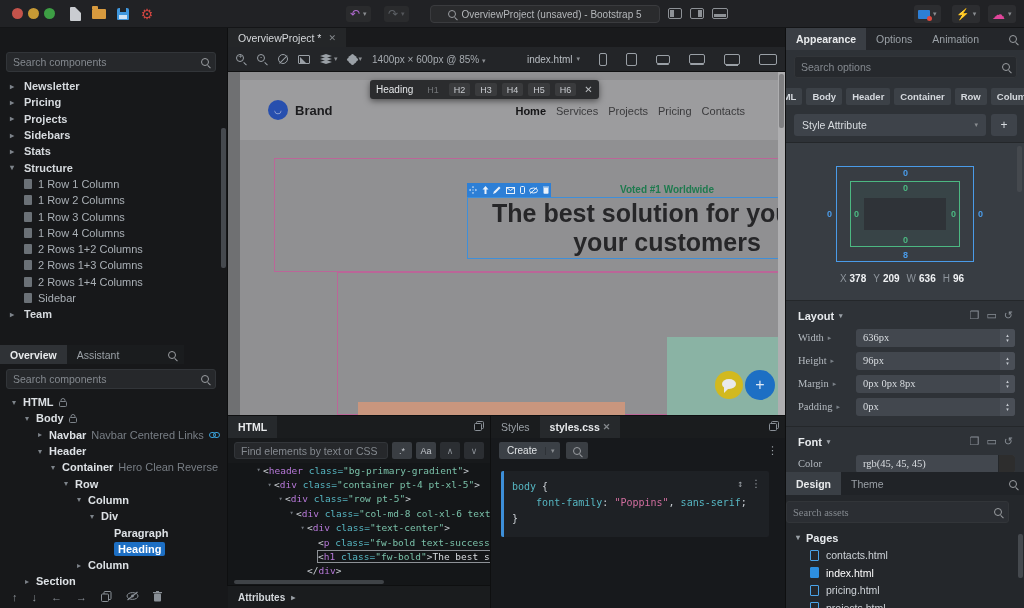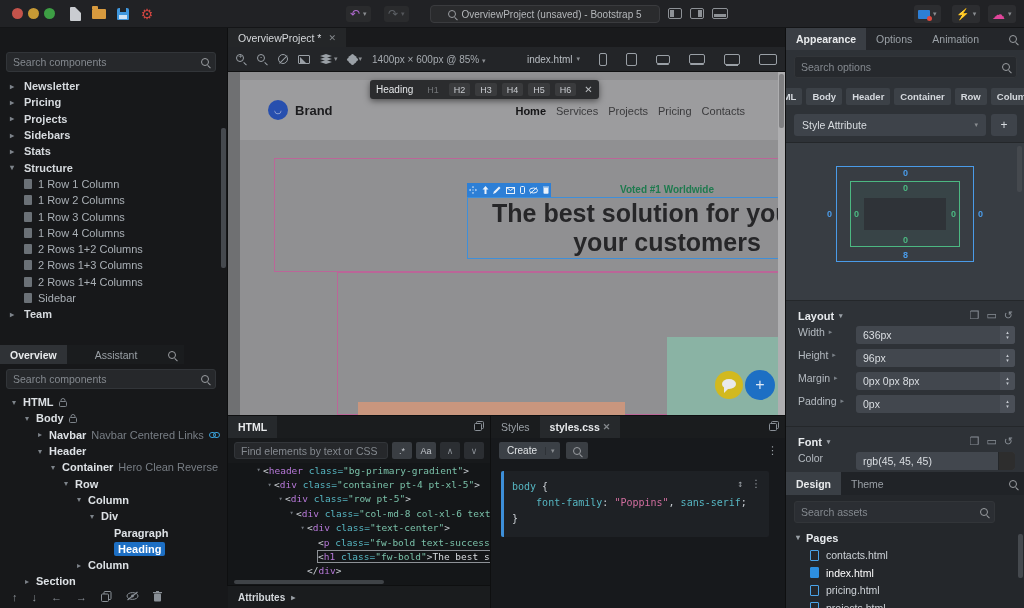--- a/index.html
+++ b/index.html
@@ -47,21 +47,21 @@
   #lc-tabs { position:absolute; left:0; top:0; width:228px; height:19px; }
   #lc-tabs .tab.active { background:#2f3236; }
   .bar-mag { margin-left:auto; margin-right:8px; align-self:center; }
   #lc-search { position:absolute; left:6px; top:24px; width:210px; height:20px; }
   #comp-list { position:absolute; left:0; top:50px; width:228px; height:267px; overflow:hidden; }
   .crow { height:16.3px; display:flex; align-items:center; padding-left:10px; gap:6px; }
   .crow .arr { width:8px; color:#7d838a; font-size:8px; }
   .crow.cat { color:#d6dade; font-weight:bold; }
   .crow.item { color:#aab0b6; padding-left:24px; }
   .fic { width:8px; height:10px; background:#6b7177; border-radius:1px; flex:0 0 auto; }
-  #ov-tabs { position:absolute; left:0; top:317px; width:184px; height:19px;gap:18px; }
+  #ov-tabs { position:absolute; left:0; top:317px; width:184px; height:19px; }
   #ov-search { position:absolute; left:6px; top:341px; width:210px; height:20px; }
   #ov-tree { position:absolute; left:0; top:366px; width:228px; height:192px; overflow:hidden; }
   .trow { height:16.3px; display:flex; align-items:center; gap:5px; color:#c8cdd2; }
   .trow .arr { width:8px; color:#7d838a; font-size:8px; text-align:center; flex:0 0 auto; }
   .trow .lbl { font-weight:bold; color:#dde1e5; }
   .trow .lbl.sel { background:#1d6fc4; color:#fff; padding:1px 4px; border-radius:2px; }
   .trow .extra { color:#787e85; }
   .mini-ic { flex:0 0 auto; display:inline-flex; }
   #ov-toolbar { position:absolute; left:0; top:558px; width:228px; height:22px; display:flex; align-items:center; gap:14px; padding-left:12px; color:#8a9097; background:#17181a; }
   #ov-toolbar .ar { font-size:11px; }
@@ -170,30 +170,30 @@
   #bm-pad { position:absolute; left:13px; top:14px; width:110px; height:66px; border:1px solid #4cb882; background:rgba(76,184,130,.06); }
   #bm-content { position:absolute; left:13px; top:16px; width:82px; height:32px; background:#2f3338; }
   .bm-num { position:absolute; font-size:9px; font-weight:bold; }
   .bm-b { color:#4a9be8; } .bm-g { color:#4cb882; }
   #bm-metrics { position:absolute; left:0; top:130px; width:239px; text-align:center; font-size:10px; color:#8e959c; }
   #bm-metrics b { color:#f0f2f4; margin:0 7px 0 3px; }
   .sect { position:absolute; left:0; width:239px; background:#2e3237; border-top:1px solid #24272a; }
   .sect-head { display:flex; align-items:center; gap:5px; padding:8px 12px 4px; color:#e8ebee; font-weight:bold; font-size:11px; }
   .sect-head .caret { color:#9aa0a6; }
   .sect-icons { margin-left:auto; display:flex; gap:7px; color:#8a9097; font-weight:normal; }
-  .prow { display:flex; align-items:flex-start; height:23px; padding:0 10px 0 12px; }
+  .prow { display:flex; align-items:center; height:23px; padding:0 10px 0 12px;font-family:Liberation Serif, serif; }
   .prow .plab { width:58px; color:#b4bac0; font-size:10.5px; display:flex; gap:4px; align-items:center; }
   .prow .plab .arr { color:#7a8087; font-size:7px; }
   .pinput { flex:1; height:18px; background:#42474e; border-radius:3px; display:flex; align-items:center; color:#dadee2; font-size:10.5px; padding-left:7px; position:relative; }
   .stepper { position:absolute; right:0; top:0; width:15px; height:18px; background:#4a4f57; border-radius:0 3px 3px 0; display:flex; flex-direction:column; align-items:center; justify-content:center; color:#c7ccd2; font-size:5px; line-height:5px; }
   .swatch { position:absolute; right:0; top:0; width:17px; height:18px; background:#2d2d2d; border-radius:0 3px 3px 0; border-left:1px solid #24272a; }
   #design-panel { position:absolute; left:0; top:444px; width:239px; height:136px; background:#24272b; }
   #design-tabs { height:23px; background:#202327; display:flex; }
   #design-tabs .tab.active { background:#3a3f45; }
-  #assets-search { position:absolute; left:8px; top:29px; width:201px; height:22px; background:#2b2e33; }
+  #assets-search { position:absolute; left:0; top:29px; width:223px; height:22px; background:#2b2e33;font-family:Liberation Serif, serif; }
   #pages-tree { position:absolute; left:0; top:57px; width:239px; height:79px; overflow:hidden; }
   .page-row { height:17.5px; display:flex; align-items:center; gap:7px; padding-left:24px; color:#ced3d8; font-size:10.5px; }
   .page-row.hdr { padding-left:10px; font-weight:bold; color:#e6e9ec; font-size:11px; gap:6px; }
   .page-row .arr { color:#9aa0a6; font-size:8px; }
   .pic { width:9px; height:11px; border:1px solid #4aa3e8; border-radius:1px; flex:0 0 auto; }
   .pic.filled { background:#2d8fe0; border-color:#2d8fe0; }
   svg { overflow:visible; }
 </style>
 </head>
 <body>
@@ -647,20 +647,21 @@
         <span class="bm-num bm-b" style="left:-10px;top:42px">0</span>
         <span class="bm-num bm-b" style="right:-10px;top:42px">0</span>
         <div id="bm-pad">
           <span class="bm-num bm-g" style="left:52px;top:1px">0</span>
           <span class="bm-num bm-g" style="left:52px;bottom:1px">0</span>
           <span class="bm-num bm-g" style="left:3px;top:27px">0</span>
           <span class="bm-num bm-g" style="right:3px;top:27px">0</span>
           <div id="bm-content"></div>
         </div>
       </div>
+      <div id="bm-metrics"><span>X</span><b>378</b><span>Y</span><b>209</b><span>W</span><b>636</b><span>H</span><b>96</b></div>
     </div>
     <div class="scroll-thumb" style="left:1017px;top:146px;height:46px;position:fixed"></div>
 
     <div class="sect" id="layout-sect" style="top:272px;height:126px">
       <div class="sect-head">
         <span>Layout</span>
         <span class="caret">▾</span>
         <span class="sect-icons">
             <span>❐</span>
             <span>▭</span>

